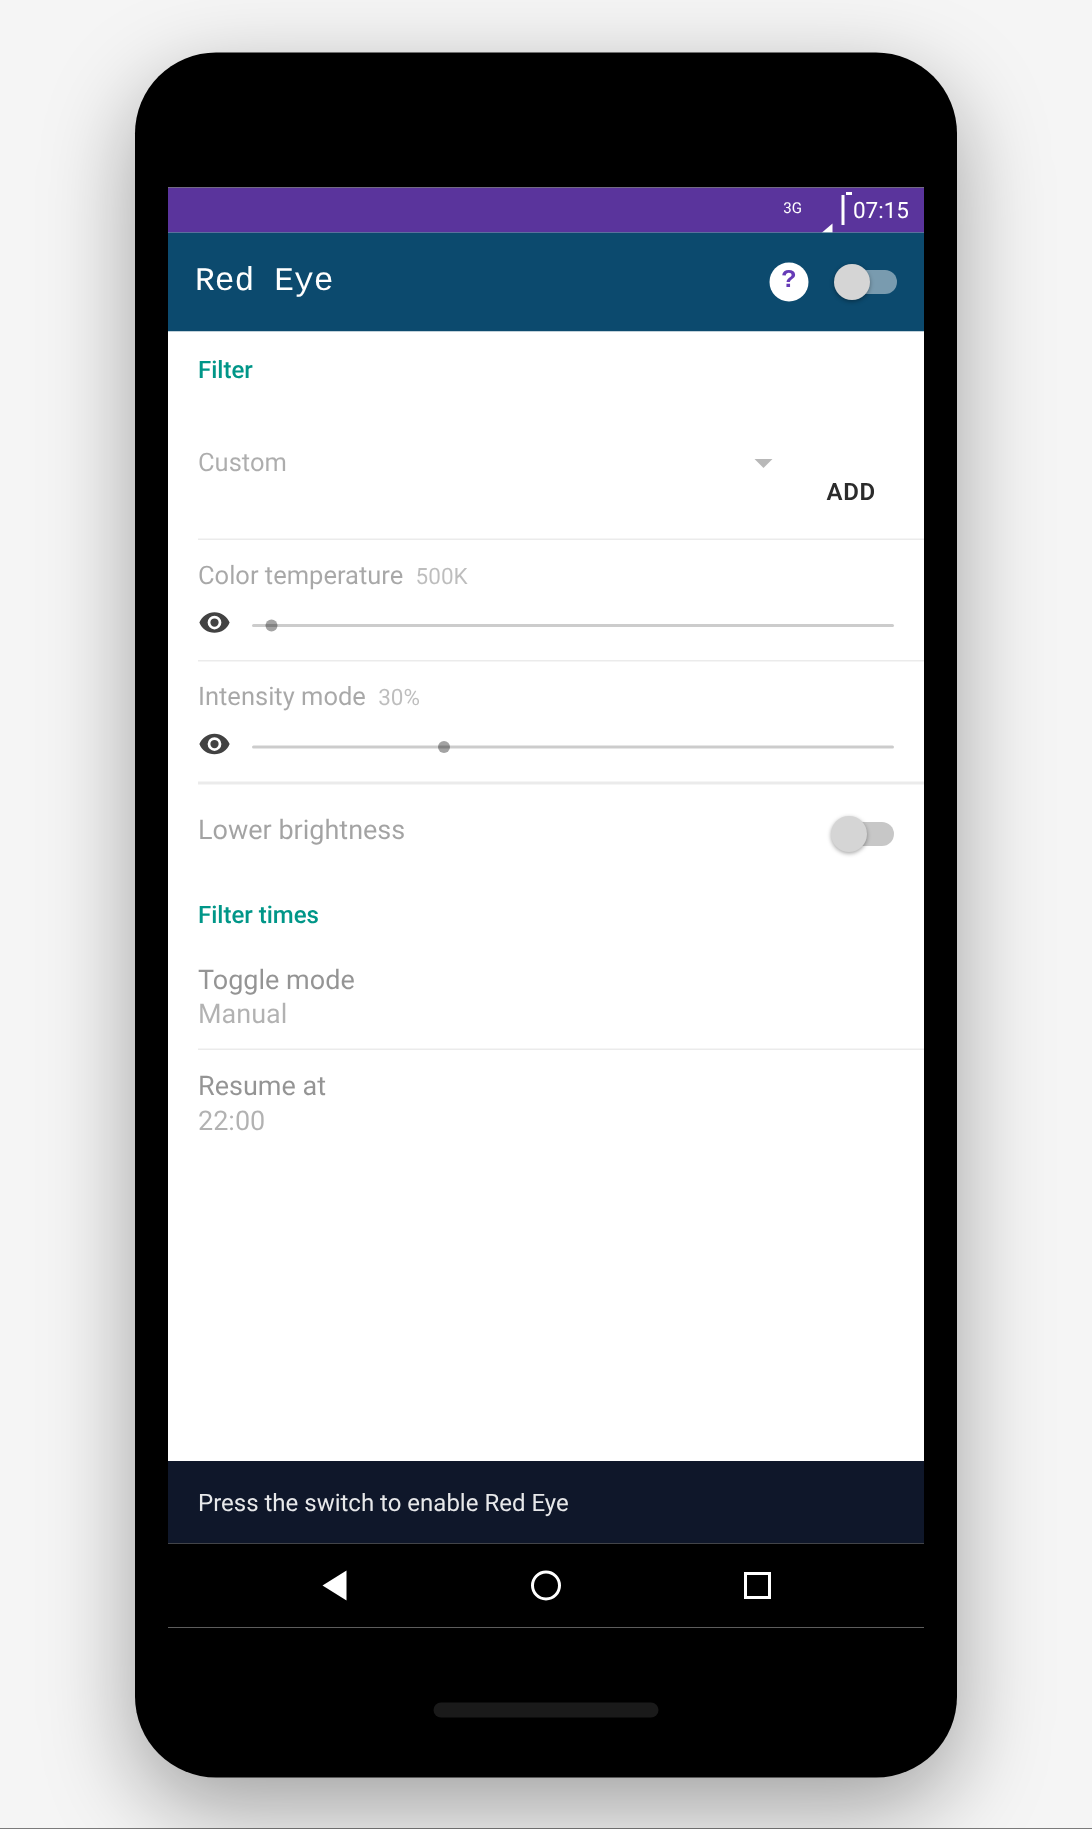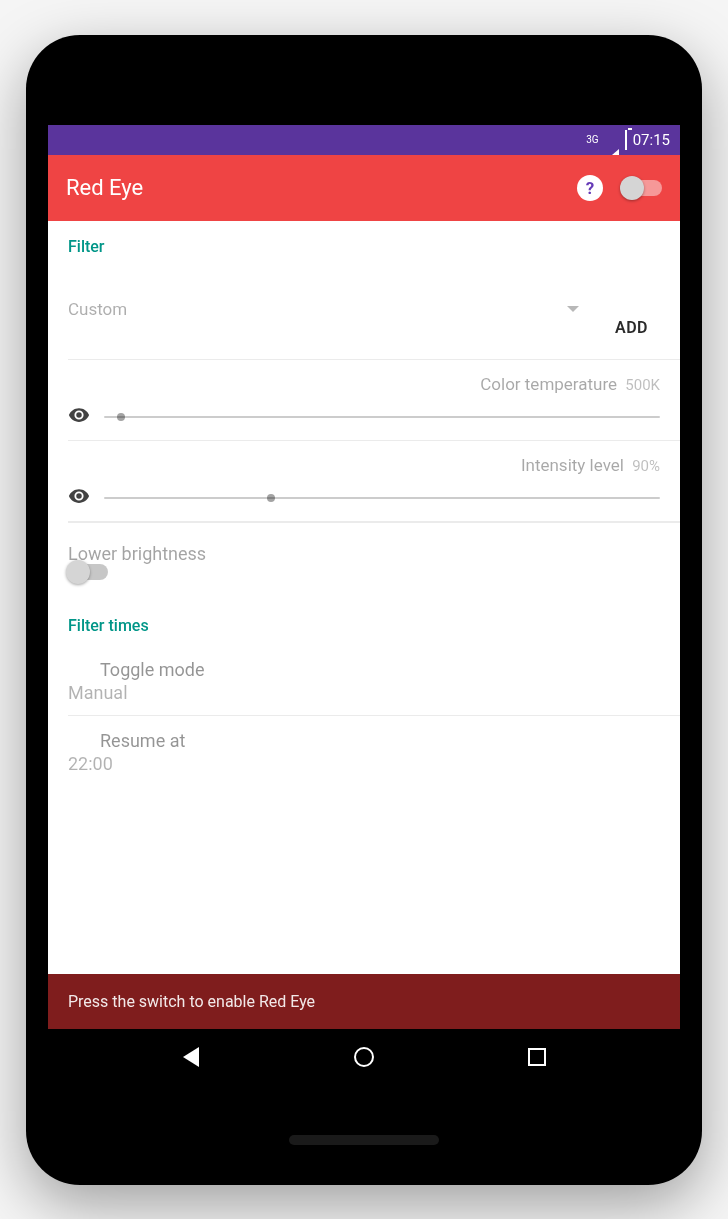--- a/index.html
+++ b/index.html
@@ -5,21 +5,21 @@
   * { box-sizing: border-box; margin: 0; padding: 0; }
   body {
     background: #f5f5f5;
     display: flex;
     justify-content: center;
     align-items: center;
     min-height: 1219px;
     font-family: Roboto, -apple-system, sans-serif;
   }
   .phone-frame {
-    width: 676px;
+    width: 548px;
     background: #000;
     border-radius: 54px;
     padding: 90px 22px 100px 22px;
     box-shadow: 0 20px 60px rgba(0,0,0,0.35);
     position: relative;
   }
   .phone-frame::after {
     content: "";
     position: absolute;
     left: 50%;
@@ -60,26 +60,27 @@
     width: 10px; height: 15px;
     border: 1.5px solid #fff;
     position: relative;
     background: linear-gradient(to top, #fff 40%, transparent 0);
   }
   .battery-shape::before {
     content:""; position:absolute; top:-3px; left:2px; width:4px; height:2px; background:#fff;
   }
   .app-bar {
     height: 66px;
-    background: #ef4444;
+    background: #0c4a6e;
     display: flex;
     align-items: center;
     padding: 0 18px;
     gap: 14px;
     color: #fff;
+    font-family: Liberation Mono, monospace;
   }
   .app-title { font-size: 22px; font-weight: 400; flex: 1; }
   .icon-btn {
     width: 36px; height: 36px;
     display: flex; align-items: center; justify-content: center;
     cursor: pointer;
   }
   .help-circle {
     width: 26px; height: 26px; border-radius: 50%;
     background: #fff; color: #663bb7;
@@ -118,48 +119,47 @@
   .dropdown .chevron {
     width:0; height:0; border-left:6px solid transparent; border-right:6px solid transparent;
     border-top:6px solid rgba(0,0,0,0.28);
   }
   .add-btn {
     color: #2b2b2b; font-size:16px; font-weight:600; letter-spacing:0.5px;
     padding: 8px 12px; cursor:pointer; margin-left: 24px; margin-top: 36px;
   }
   .divider { height:1px; background: rgba(0,0,0,0.08); margin-left:20px; }
 
-  .slider-group { padding: 14px 20px 10px 20px; text-align: right; }
+  .slider-group { padding: 14px 20px 10px 20px; }
   .slider-label { font-size:17px; color: rgba(0,0,0,0.34); margin-bottom: 10px; }
   .slider-label .val { color: rgba(0,0,0,0.26); font-size:15px; margin-left:4px; }
   .slider-row { display:flex; align-items:center; gap:14px; }
   .eye-icon svg { width:22px; height:22px; fill: #424242; }
   .slider-track {
     flex:1; height:2px; background: rgba(0,0,0,0.20); position:relative; border-radius:2px;
     cursor:pointer;
   }
   .slider-thumb {
     position:absolute; top:50%; transform:translate(-50%,-50%);
     width:8px; height:8px; border-radius:50%;
     background: rgba(0,0,0,0.36);
   }
 
   .toggle-row {
-    display:flex; align-items:flex-start; justify-content:space-between;
+    display:flex; align-items:flex-end; justify-content:space-between;
     padding: 20px 20px;
-    flex-direction: column;
   }
   .toggle-label { font-size:18px; color: rgba(0,0,0,0.36); }
 
   .list-item { padding: 14px 20px 12px 20px; cursor:pointer; }
-  .list-primary { font-size:18px; color: rgba(0,0,0,0.42); margin-left: 32px; }
+  .list-primary { font-size:18px; color: rgba(0,0,0,0.42); }
   .list-secondary { font-size:18px; color: rgba(0,0,0,0.30); margin-top:2px; }
 
   .snackbar {
-    background: #7f1d1d;
+    background: #0f172a;
     color: rgba(255,255,255,0.9);
     font-size:16px;
     padding: 18px 20px;
   }
   .nav-bar {
     height:56px; background:#000;
     display:flex; align-items:center; justify-content:space-evenly;
   }
   .nav-btn { width:60px; display:flex; justify-content:center; cursor:pointer; }
   .nav-back { width:0; height:0; border-top:10px solid transparent; border-bottom:10px solid transparent; border-right:16px solid #fff; }
@@ -215,22 +215,22 @@
           </span>
           <div class="slider-track">
             <div class="slider-thumb" style="left:3%"></div>
           </div>
         </div>
       </div>
       <div class="divider"></div>
 
       <div class="slider-group">
         <div class="slider-label">
-          <span>Intensity level</span>
-          <span class="val">90%</span>
+          <span>Intensity mode</span>
+          <span class="val">30%</span>
         </div>
         <div class="slider-row">
           <span class="eye-icon">
             <svg viewBox="0 0 24 24">
                 <path d="M12 4.5C7 4.5 2.7 7.6 1 12c1.7 4.4 6 7.5 11 7.5s9.3-3.1 11-7.5C21.3 7.6 17 4.5 12 4.5zm0 12.5a5 5 0 110-10 5 5 0 010 10zm0-8a3 3 0 100 6 3 3 0 000-6z"></path>
               </svg>
           </span>
           <div class="slider-track">
             <div class="slider-thumb" style="left:30%"></div>
           </div>

